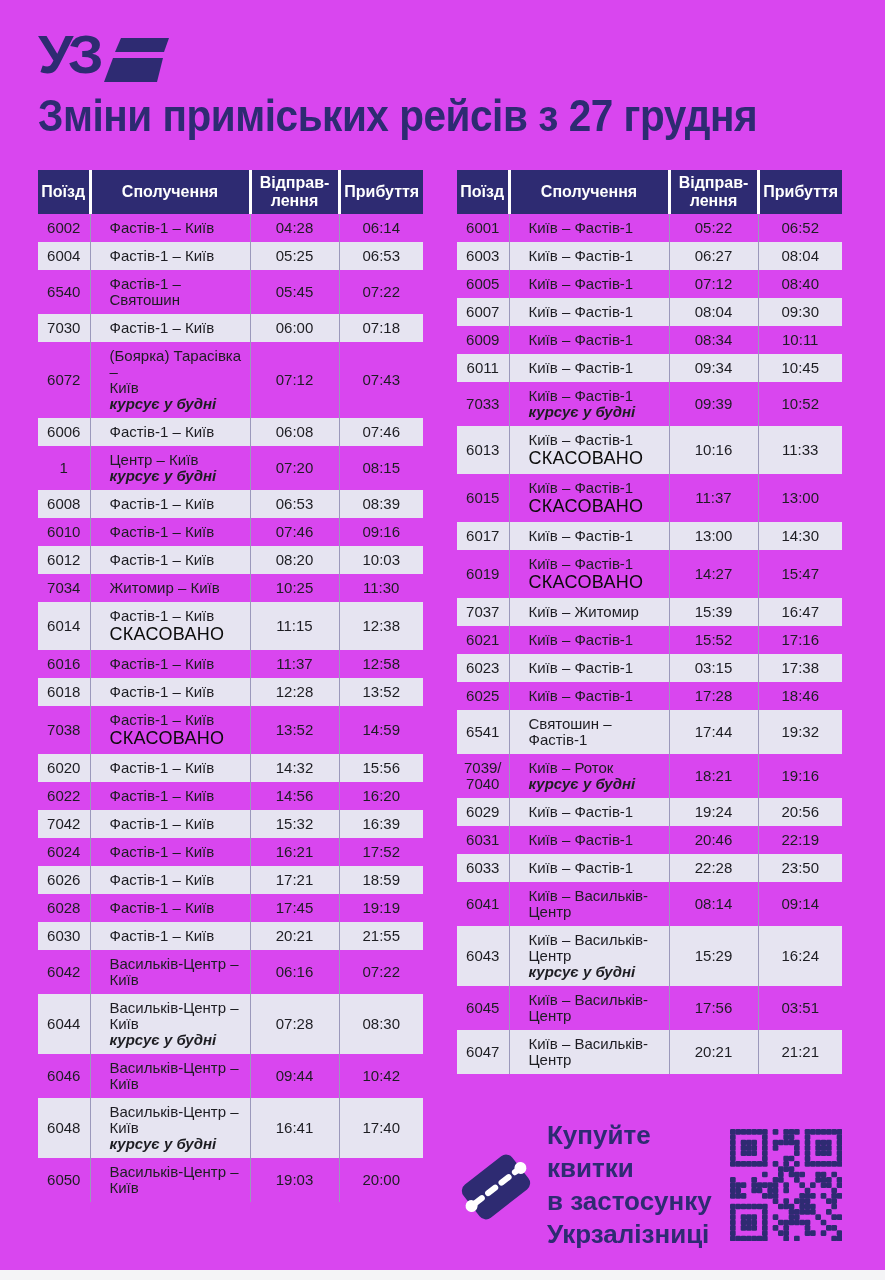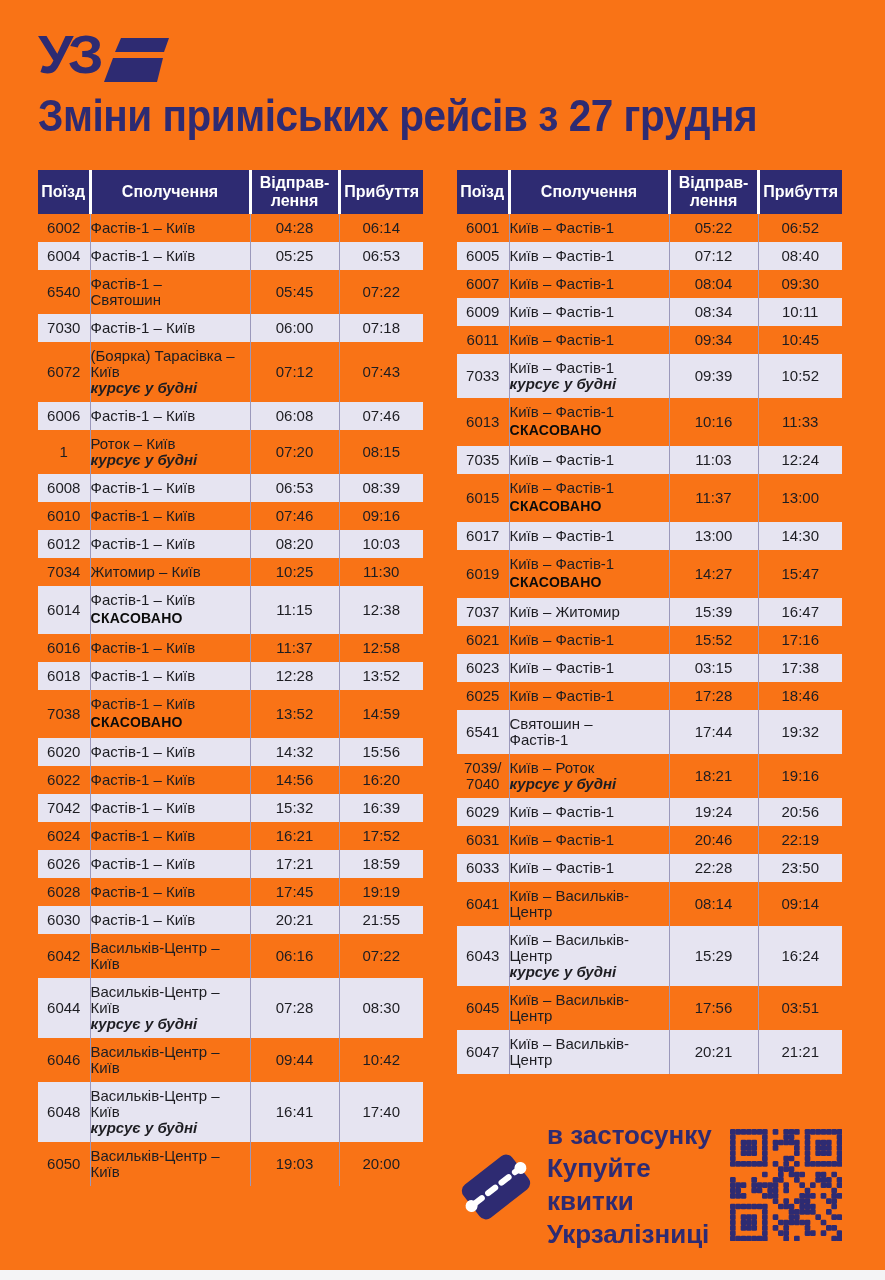--- a/index.html
+++ b/index.html
@@ -1,16 +1,16 @@
 <!DOCTYPE html>
 <html><head>
 <meta charset="utf-8">
 <style>
   html,body{margin:0;padding:0;background:#ffffff;}
-  .page{position:relative;width:885px;height:1280px;background:#f97316;overflow:hidden;
+  .page{position:relative;width:885px;height:1280px;background:#d946ef;overflow:hidden;
         font-family:"Liberation Sans", sans-serif;}
 
   
   .logo{position:absolute;left:38px;top:26px;display:flex;align-items:flex-start;}
   .logo-text{font-size:54px;font-weight:700;color:#2e2b72;letter-spacing:-5px;line-height:56px;
              transform:scaleX(1.05);transform-origin:left;}
   .logo-flag{margin-left:8px;margin-top:10px;}
 
   
   .title{position:absolute;left:38px;top:90px;font-size:45px;font-weight:700;color:#2e2b72;
@@ -23,24 +23,24 @@
   col.c1{width:52px;} col.c2{width:160px;} col.c3{width:89px;} col.c4{width:84px;}
   th{background:#2e2b72;color:#ffffff;font-weight:700;font-size:16px;line-height:18px;
      text-align:center;vertical-align:middle;padding:4px 2px;white-space:pre-line;
      border-left:3px solid #ffffff;height:44px;box-sizing:border-box;}
   th:first-child{border-left:none;text-align:center;}
   td{font-size:15px;line-height:16px;color:#1d1d22;vertical-align:middle;
      padding:6px 3px;border-left:1px solid #9b98bb;}
   td:first-child{border-left:none;}
   tbody tr:nth-child(even){background:#e6e4f1;}
   td.c-train,td.c-dep,td.c-arr{text-align:center;white-space:pre-line;}
-  td.c-route{text-align:left;padding-left:0;padding-right:2px;}
+  td.c-route{text-align:left;padding-left:19px;padding-right:2px;}
   .route{white-space:pre-line;}
   .note{font-style:italic;font-weight:bold;}
-  .cancelled{font-weight:700;font-size:14px;line-height:20px;color:#0b0b0b;letter-spacing:0.3px;}
+  .cancelled{font-weight:400;font-size:18px;line-height:20px;color:#0b0b0b;letter-spacing:0.3px;}
 
   
   .promo{position:absolute;left:457px;top:1126px;width:385px;height:118px;
          display:flex;align-items:center;}
   .ticket-wrap{width:78px;height:100px;flex:0 0 auto;position:relative;}
   .promo-text{margin-left:12px;font-size:26px;font-weight:700;color:#2e2b72;line-height:33px;}
   .qr{margin-left:auto;width:112px;height:112px;flex:0 0 auto;}
 
   .footer-bar{position:absolute;left:0;bottom:0;width:885px;height:10px;background:#f4f4f6;}
 </style>
@@ -123,21 +123,21 @@
           <td class="c-train">6006</td>
           <td class="c-route">
             <div class="route">Фастів-1 – Київ</div>
           </td>
           <td class="c-dep">06:08</td>
           <td class="c-arr">07:46</td>
         </tr>
         <tr>
           <td class="c-train">1</td>
           <td class="c-route">
-            <div class="route">Роток – Київ</div>
+            <div class="route">Центр – Київ</div>
             <div class="note">курсує у будні</div>
           </td>
           <td class="c-dep">07:20</td>
           <td class="c-arr">08:15</td>
         </tr>
         <tr>
           <td class="c-train">6008</td>
           <td class="c-route">
             <div class="route">Фастів-1 – Київ</div>
           </td>
@@ -327,20 +327,28 @@
     <tbody>
         <tr>
           <td class="c-train">6001</td>
           <td class="c-route">
             <div class="route">Київ – Фастів-1</div>
           </td>
           <td class="c-dep">05:22</td>
           <td class="c-arr">06:52</td>
         </tr>
         <tr>
+          <td class="c-train">6003</td>
+          <td class="c-route">
+            <div class="route">Київ – Фастів-1</div>
+          </td>
+          <td class="c-dep">06:27</td>
+          <td class="c-arr">08:04</td>
+        </tr>
+        <tr>
           <td class="c-train">6005</td>
           <td class="c-route">
             <div class="route">Київ – Фастів-1</div>
           </td>
           <td class="c-dep">07:12</td>
           <td class="c-arr">08:40</td>
         </tr>
         <tr>
           <td class="c-train">6007</td>
           <td class="c-route">
@@ -375,28 +383,20 @@
           <td class="c-arr">10:52</td>
         </tr>
         <tr>
           <td class="c-train">6013</td>
           <td class="c-route">
             <div class="route">Київ – Фастів-1</div>
             <div class="cancelled">СКАСОВАНО</div>
           </td>
           <td class="c-dep">10:16</td>
           <td class="c-arr">11:33</td>
-        </tr>
-        <tr>
-          <td class="c-train">7035</td>
-          <td class="c-route">
-            <div class="route">Київ – Фастів-1</div>
-          </td>
-          <td class="c-dep">11:03</td>
-          <td class="c-arr">12:24</td>
         </tr>
         <tr>
           <td class="c-train">6015</td>
           <td class="c-route">
             <div class="route">Київ – Фастів-1</div>
             <div class="cancelled">СКАСОВАНО</div>
           </td>
           <td class="c-dep">11:37</td>
           <td class="c-arr">13:00</td>
         </tr>
@@ -537,22 +537,22 @@
       <svg width="78" height="100" viewBox="0 0 78 100">
         <g transform="rotate(-38 39 52)">
           <rect x="8" y="31" width="62" height="42" rx="8" fill="#2e2b72"></rect>
           <line x1="12" y1="52" x2="66" y2="52" stroke="#ffffff" stroke-width="6" stroke-dasharray="9 8" stroke-linecap="round"></line>
           <circle cx="8" cy="52" r="6" fill="#ffffff"></circle>
           <circle cx="70" cy="52" r="6" fill="#ffffff"></circle>
         </g>
       </svg>
     </div>
     <div class="promo-text">
+      <div>Купуйте квитки</div>
       <div>в застосунку</div>
-      <div>Купуйте квитки</div>
       <div>Укрзалізниці</div>
     </div>
     <svg class="qr" id="qr-svg" viewBox="0 0 112 112">
         <rect x="0.00" y="0.00" width="5.68" height="5.68" rx="1.3" fill="#2e2b72"></rect>
         <rect x="5.33" y="0.00" width="5.68" height="5.68" rx="1.3" fill="#2e2b72"></rect>
         <rect x="10.67" y="0.00" width="5.68" height="5.68" rx="1.3" fill="#2e2b72"></rect>
         <rect x="16.00" y="0.00" width="5.68" height="5.68" rx="1.3" fill="#2e2b72"></rect>
         <rect x="21.33" y="0.00" width="5.68" height="5.68" rx="1.3" fill="#2e2b72"></rect>
         <rect x="26.67" y="0.00" width="5.68" height="5.68" rx="1.3" fill="#2e2b72"></rect>
         <rect x="32.00" y="0.00" width="5.68" height="5.68" rx="1.3" fill="#2e2b72"></rect>

